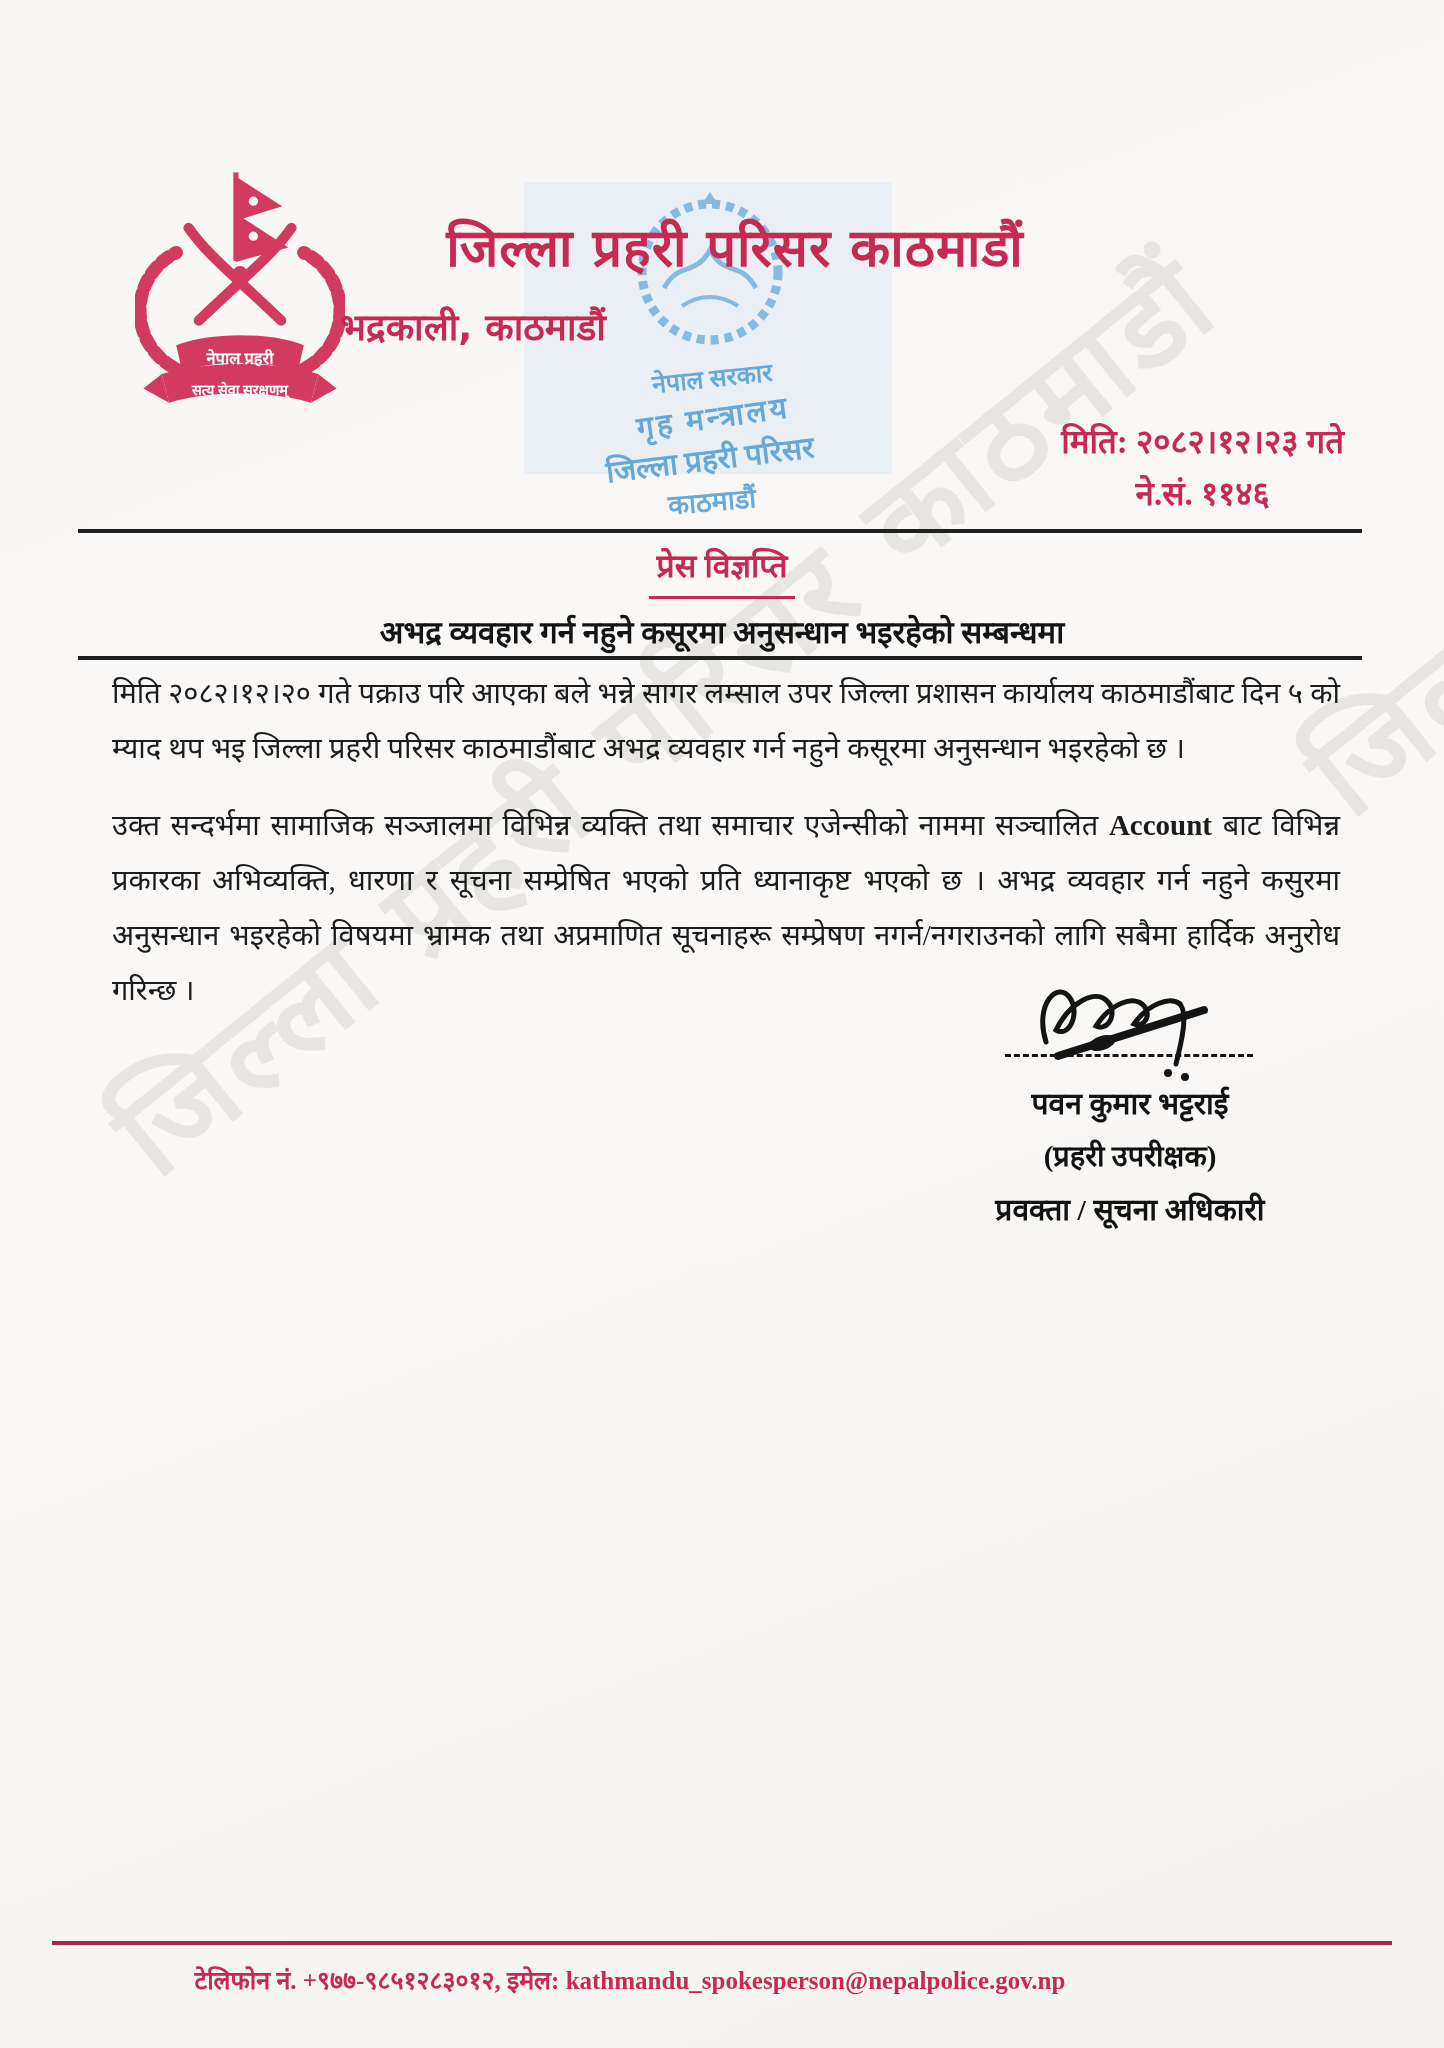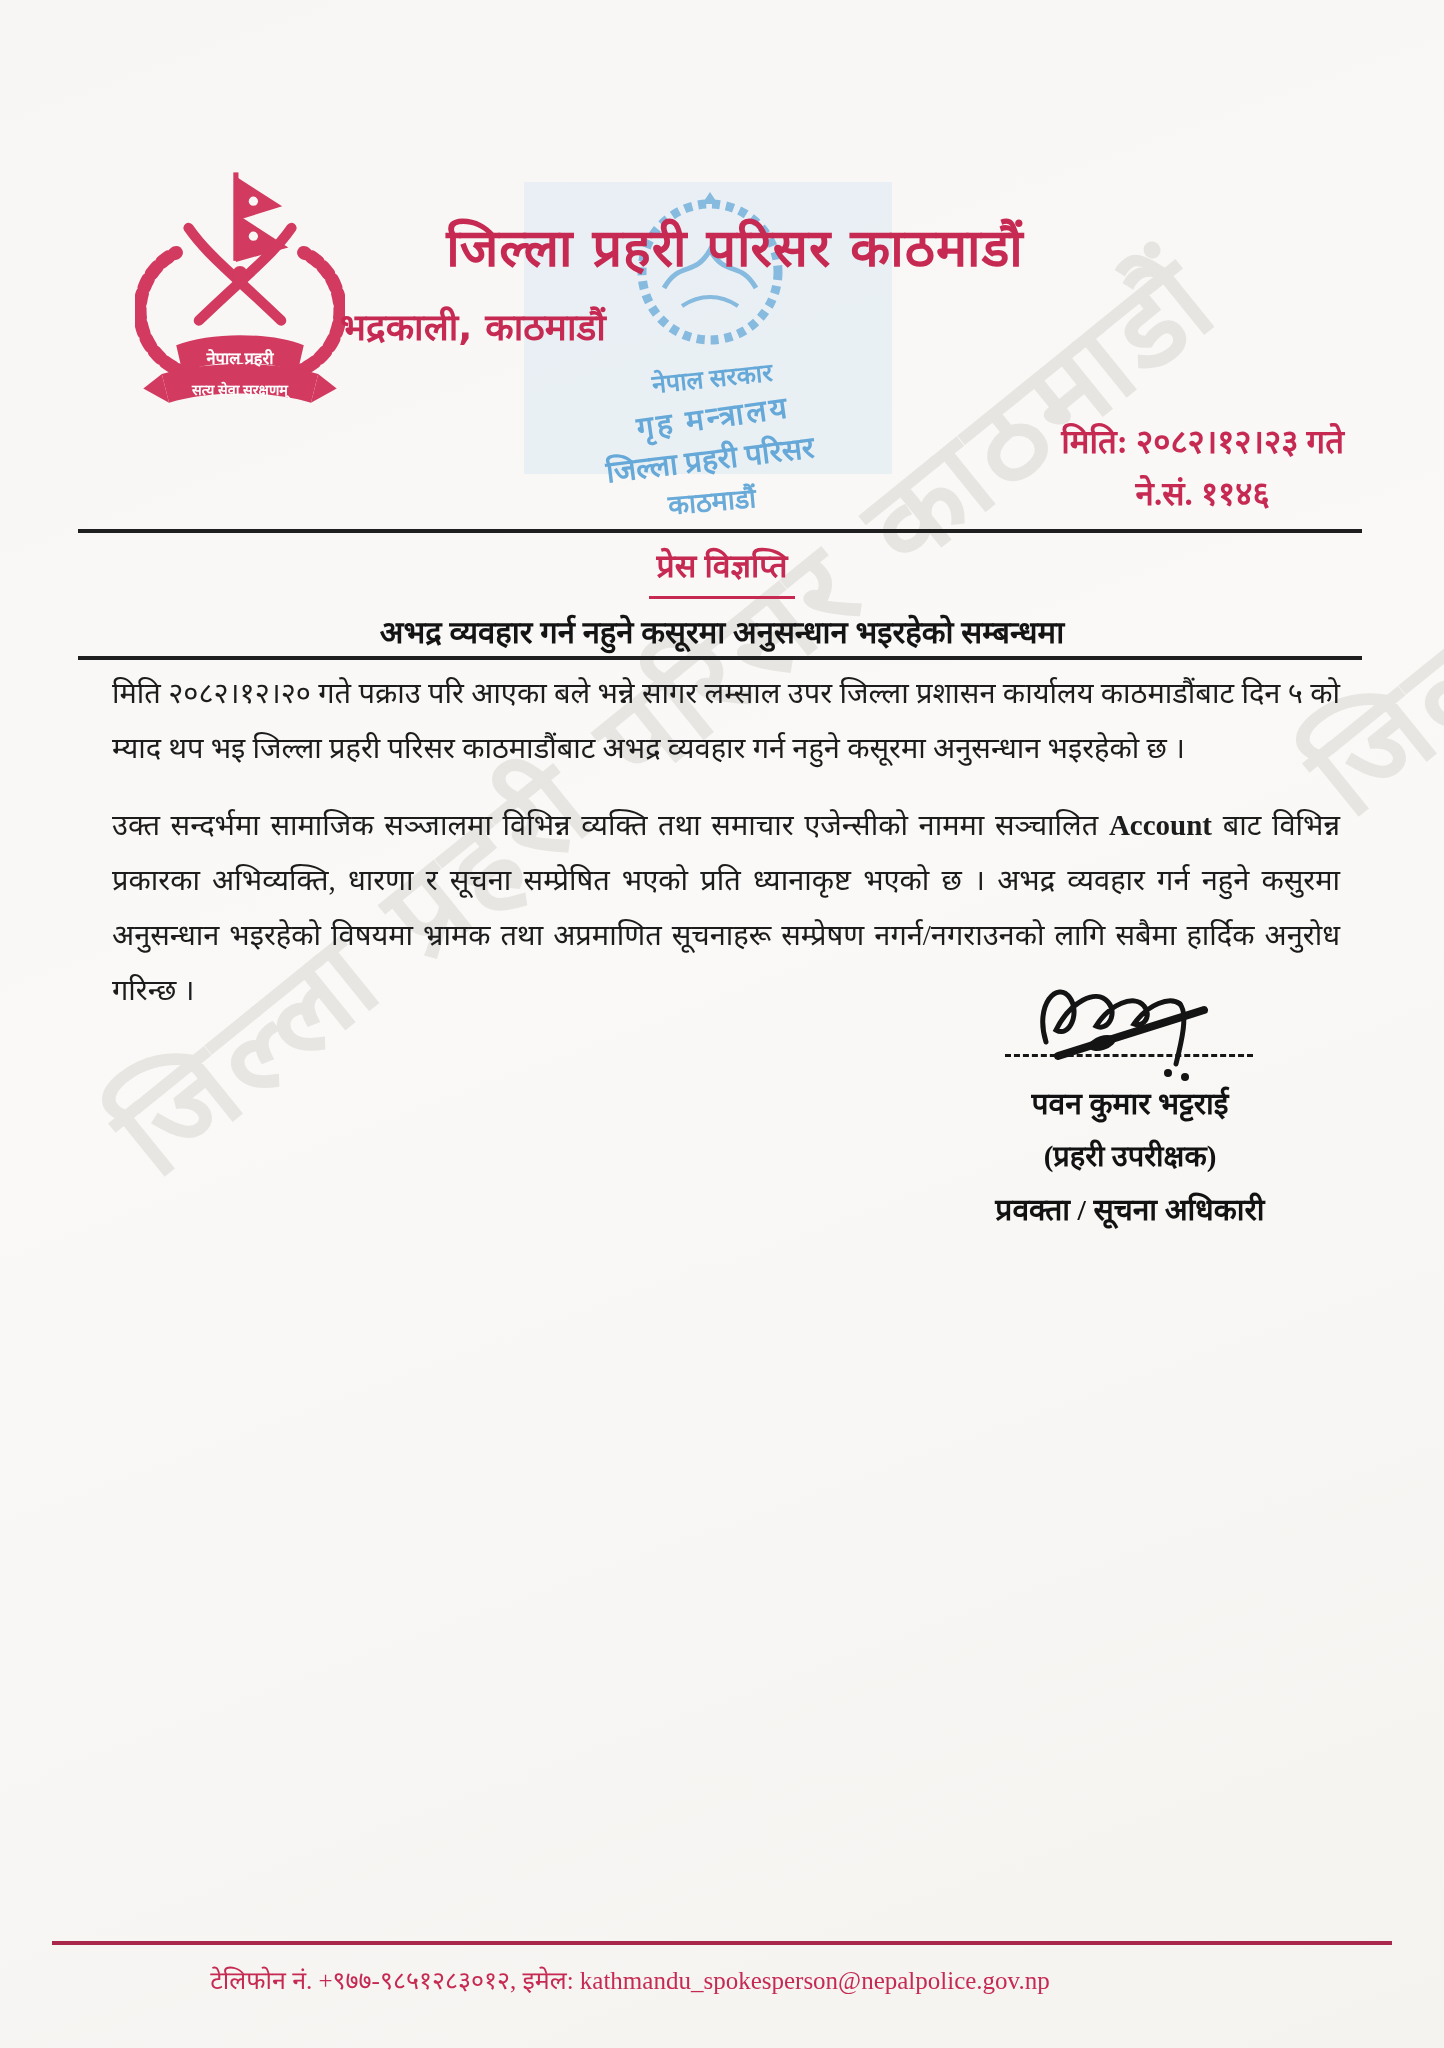--- a/index.html
+++ b/index.html
@@ -119,21 +119,21 @@
   .sig-dashes{left:1005px;top:1054px;width:248px;border-top:3px dashed #161616;}
   .sig-text{left:975px;width:310px;text-align:center;color:#121212;}
   .sig-name{top:1082px;font-size:30px;font-weight:bold;}
   .sig-rank{top:1135px;font-size:29px;font-weight:bold;}
   .sig-role{top:1188px;font-size:30px;font-weight:bold;}
 
   
   .footer-rule{left:52px;top:1941px;width:1340px;height:4px;background:var(--crimson-dark);}
   .footer-text{
     left:0;top:1962px;width:1260px;text-align:center;
-    font-size:25px;font-weight:normal;color:var(--crimson);
+    font-size:25px;font-weight:bold;color:var(--crimson);
   }
 </style>
 </head>
 <body>
 
 <div class="page">
 
   <div class="watermark wm1">जिल्ला प्रहरी परिसर काठमाडौं</div>
   <div class="watermark wm2">जिल्ला प्रहरी परिसर काठमाडौं</div>
 

